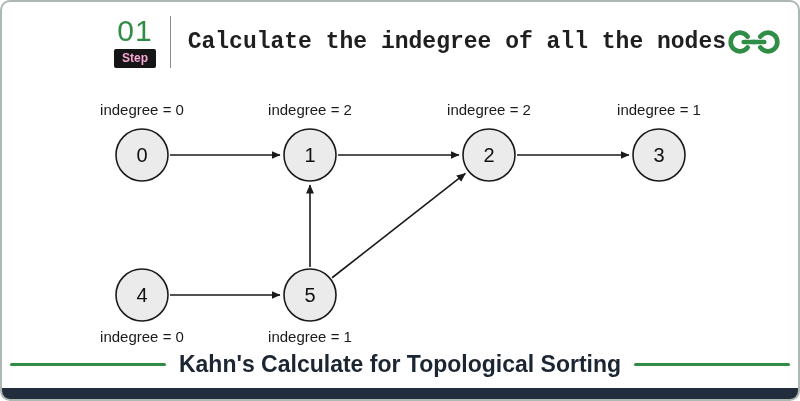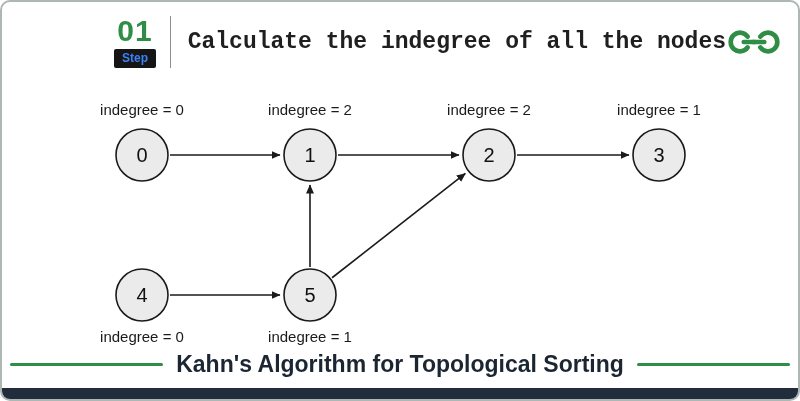--- a/index.html
+++ b/index.html
@@ -20,27 +20,27 @@
     left: 112px;
     right: 16px;
     display: flex;
     align-items: center;
     z-index: 2;
   }
   .step-block { display: flex; flex-direction: column; align-items: center; }
   .step-number {
     color: var(--green, #2f8d46);
     font-size: 30px;
-    font-weight: bold;
+    font-weight: normal;
     line-height: 1;
     letter-spacing: 1px;
   }
   .step-badge {
     background: #151515;
-    color: #3b82f6;
+    color: #f9a8d4;
     font-size: 12px;
     font-weight: bold;
     padding: 2px 8px;
     margin-top: 3px;
     border-radius: 2px;
     line-height: 1.2;
   }
   .divider { width: 2px; height: 52px; background: #8d8d8d; margin: 0 17px 0 14px; }
   .title { font-size: 23px; font-weight: bold; color: #1f1f1f; margin: 0; white-space: nowrap; font-family: Liberation Mono, monospace; }
   .logo { margin-left: auto; display: flex; align-items: center; }
@@ -115,19 +115,19 @@
       <circle cx="140" cy="293" r="26" fill="#ebebeb" stroke="#1a1a1a" stroke-width="1.6"></circle>
       <text x="140" y="293" text-anchor="middle" dominant-baseline="central" font-size="20" fill="#111111">4</text>
       <text x="140" y="340" text-anchor="middle" font-size="15" fill="#1a1a1a">indegree = 0</text>
       <circle cx="308" cy="293" r="26" fill="#ebebeb" stroke="#1a1a1a" stroke-width="1.6"></circle>
       <text x="308" y="293" text-anchor="middle" dominant-baseline="central" font-size="20" fill="#111111">5</text>
       <text x="308" y="340" text-anchor="middle" font-size="15" fill="#1a1a1a">indegree = 1</text>
     </svg>
 
   <div class="footer">
     <div class="footer-line"></div>
-    <div class="caption">Kahn's Algorithm for Topological Sorting</div>
+    <div class="caption">Kahn's Calculate for Topological Sorting</div>
     <div class="footer-line"></div>
   </div>
 
   <div class="bottom-bar"></div>
 
 </div>
 
 </body></html>

